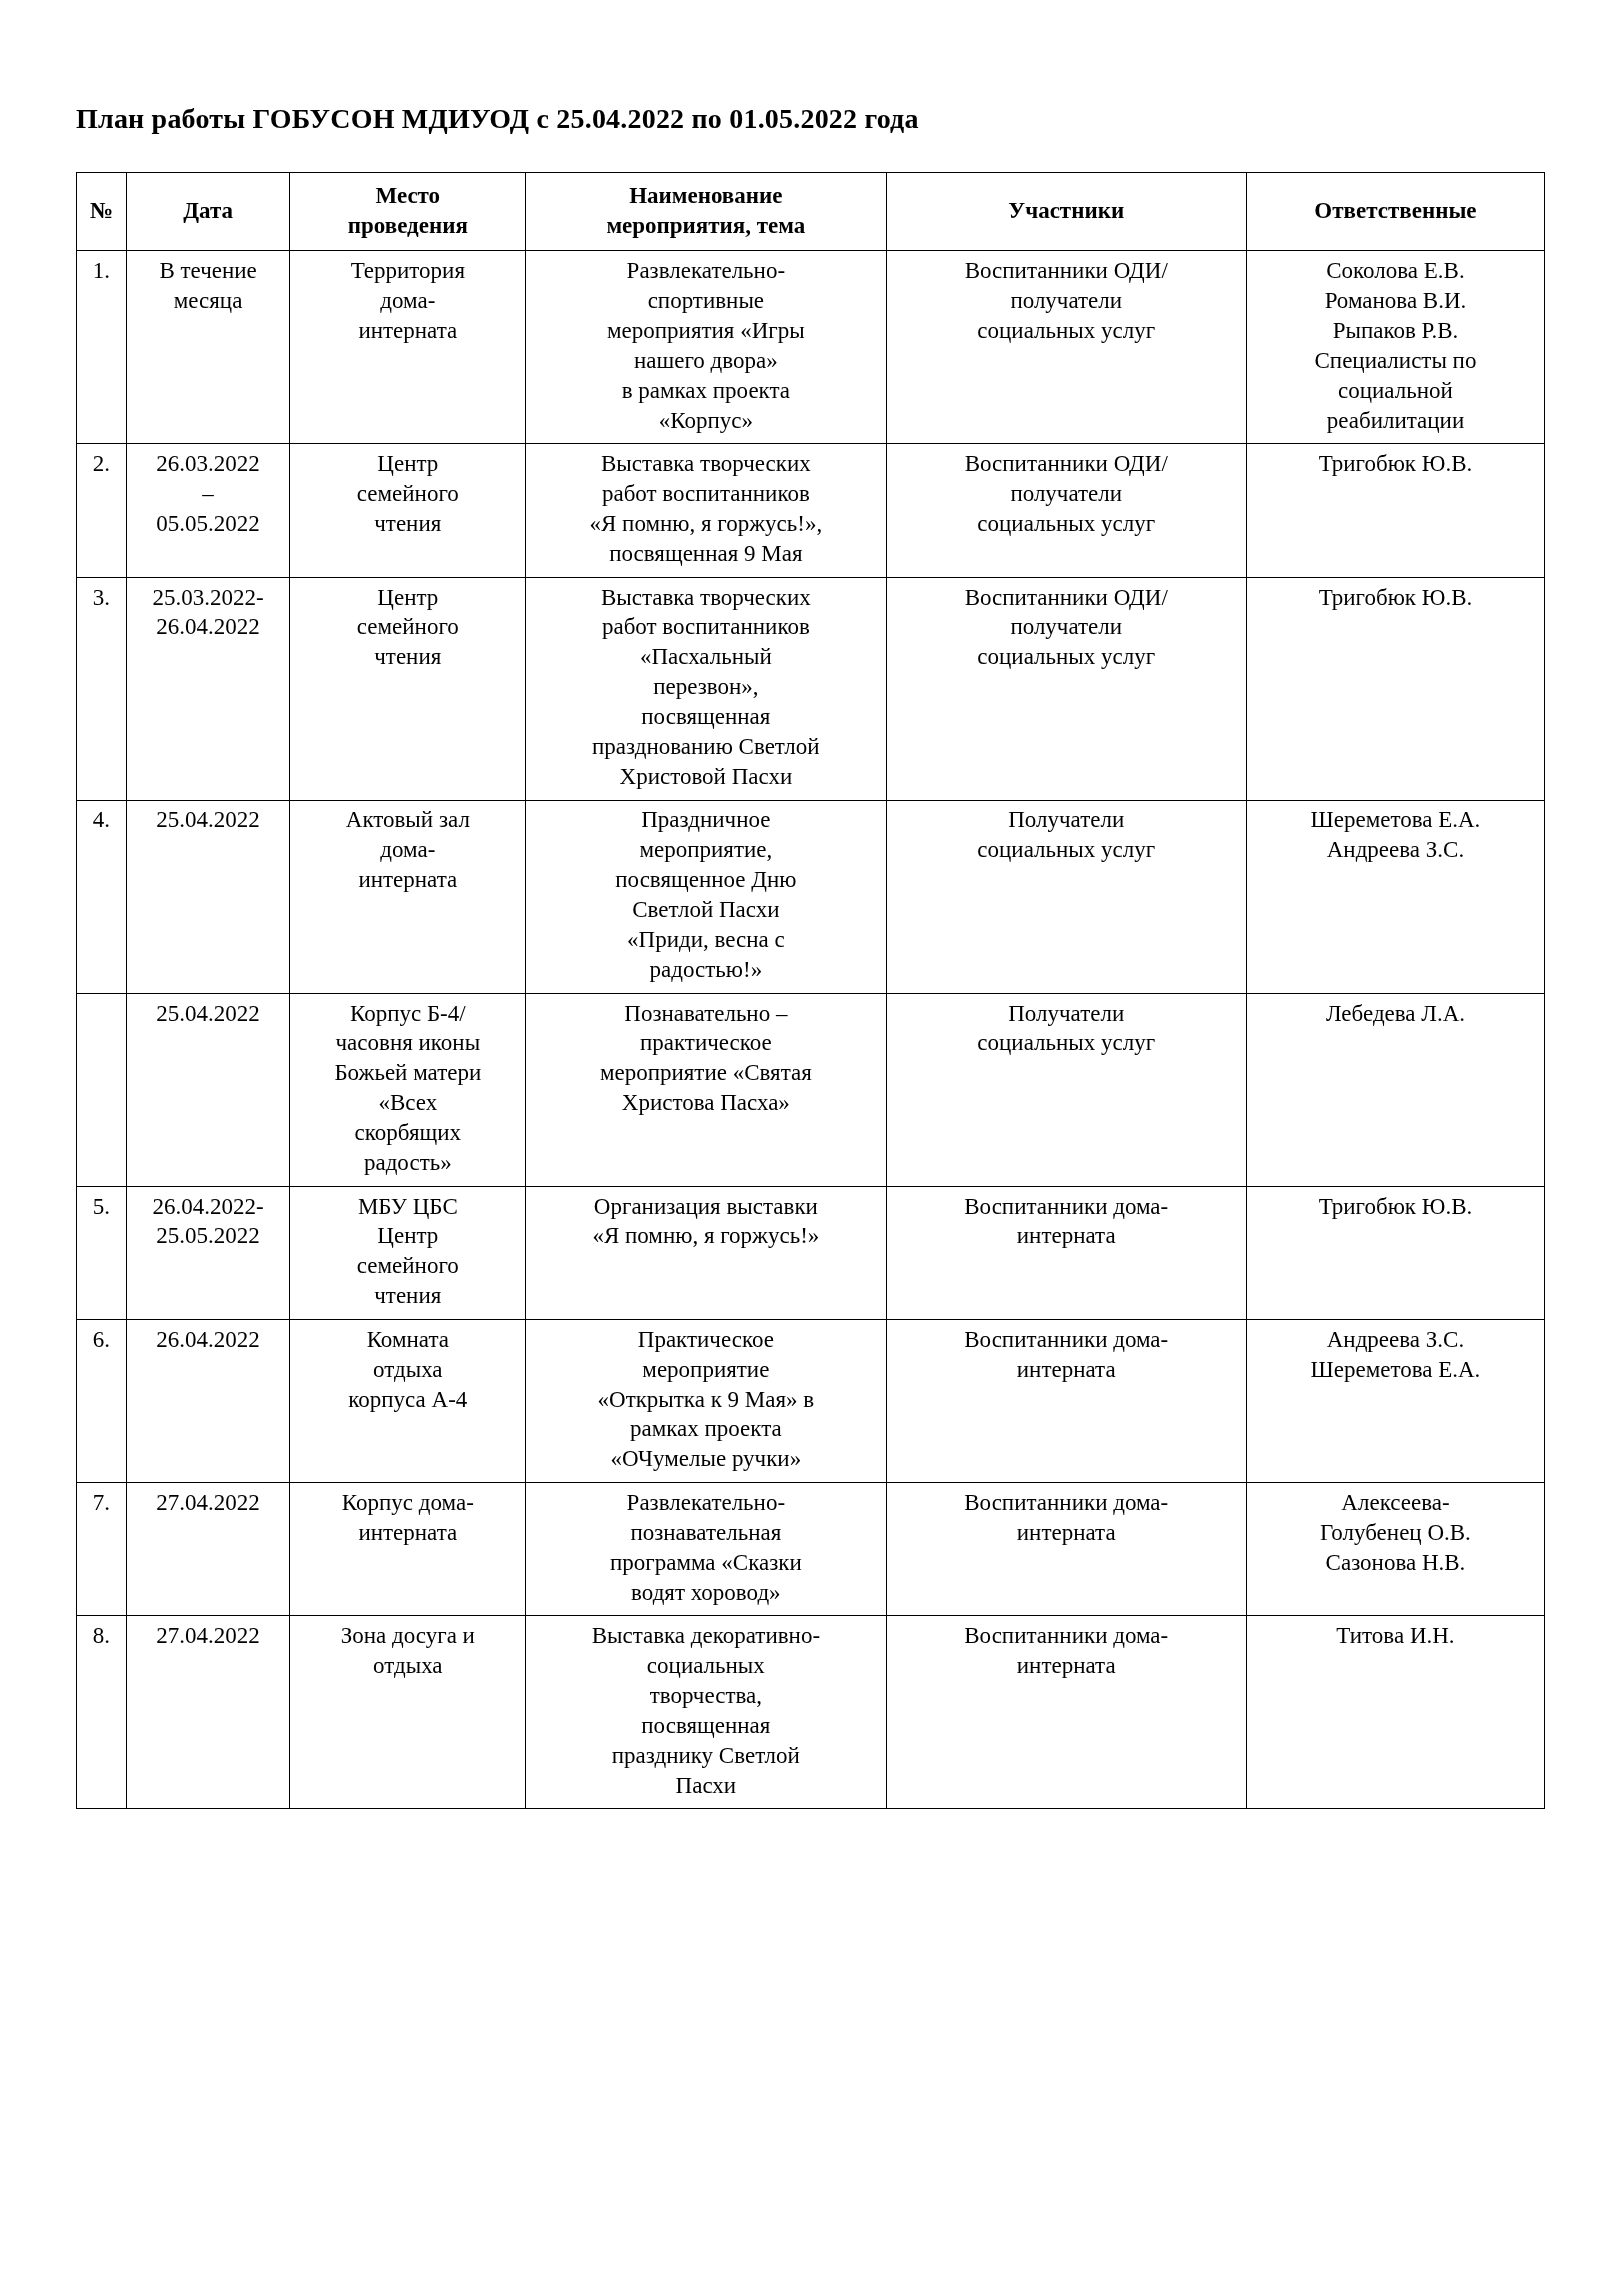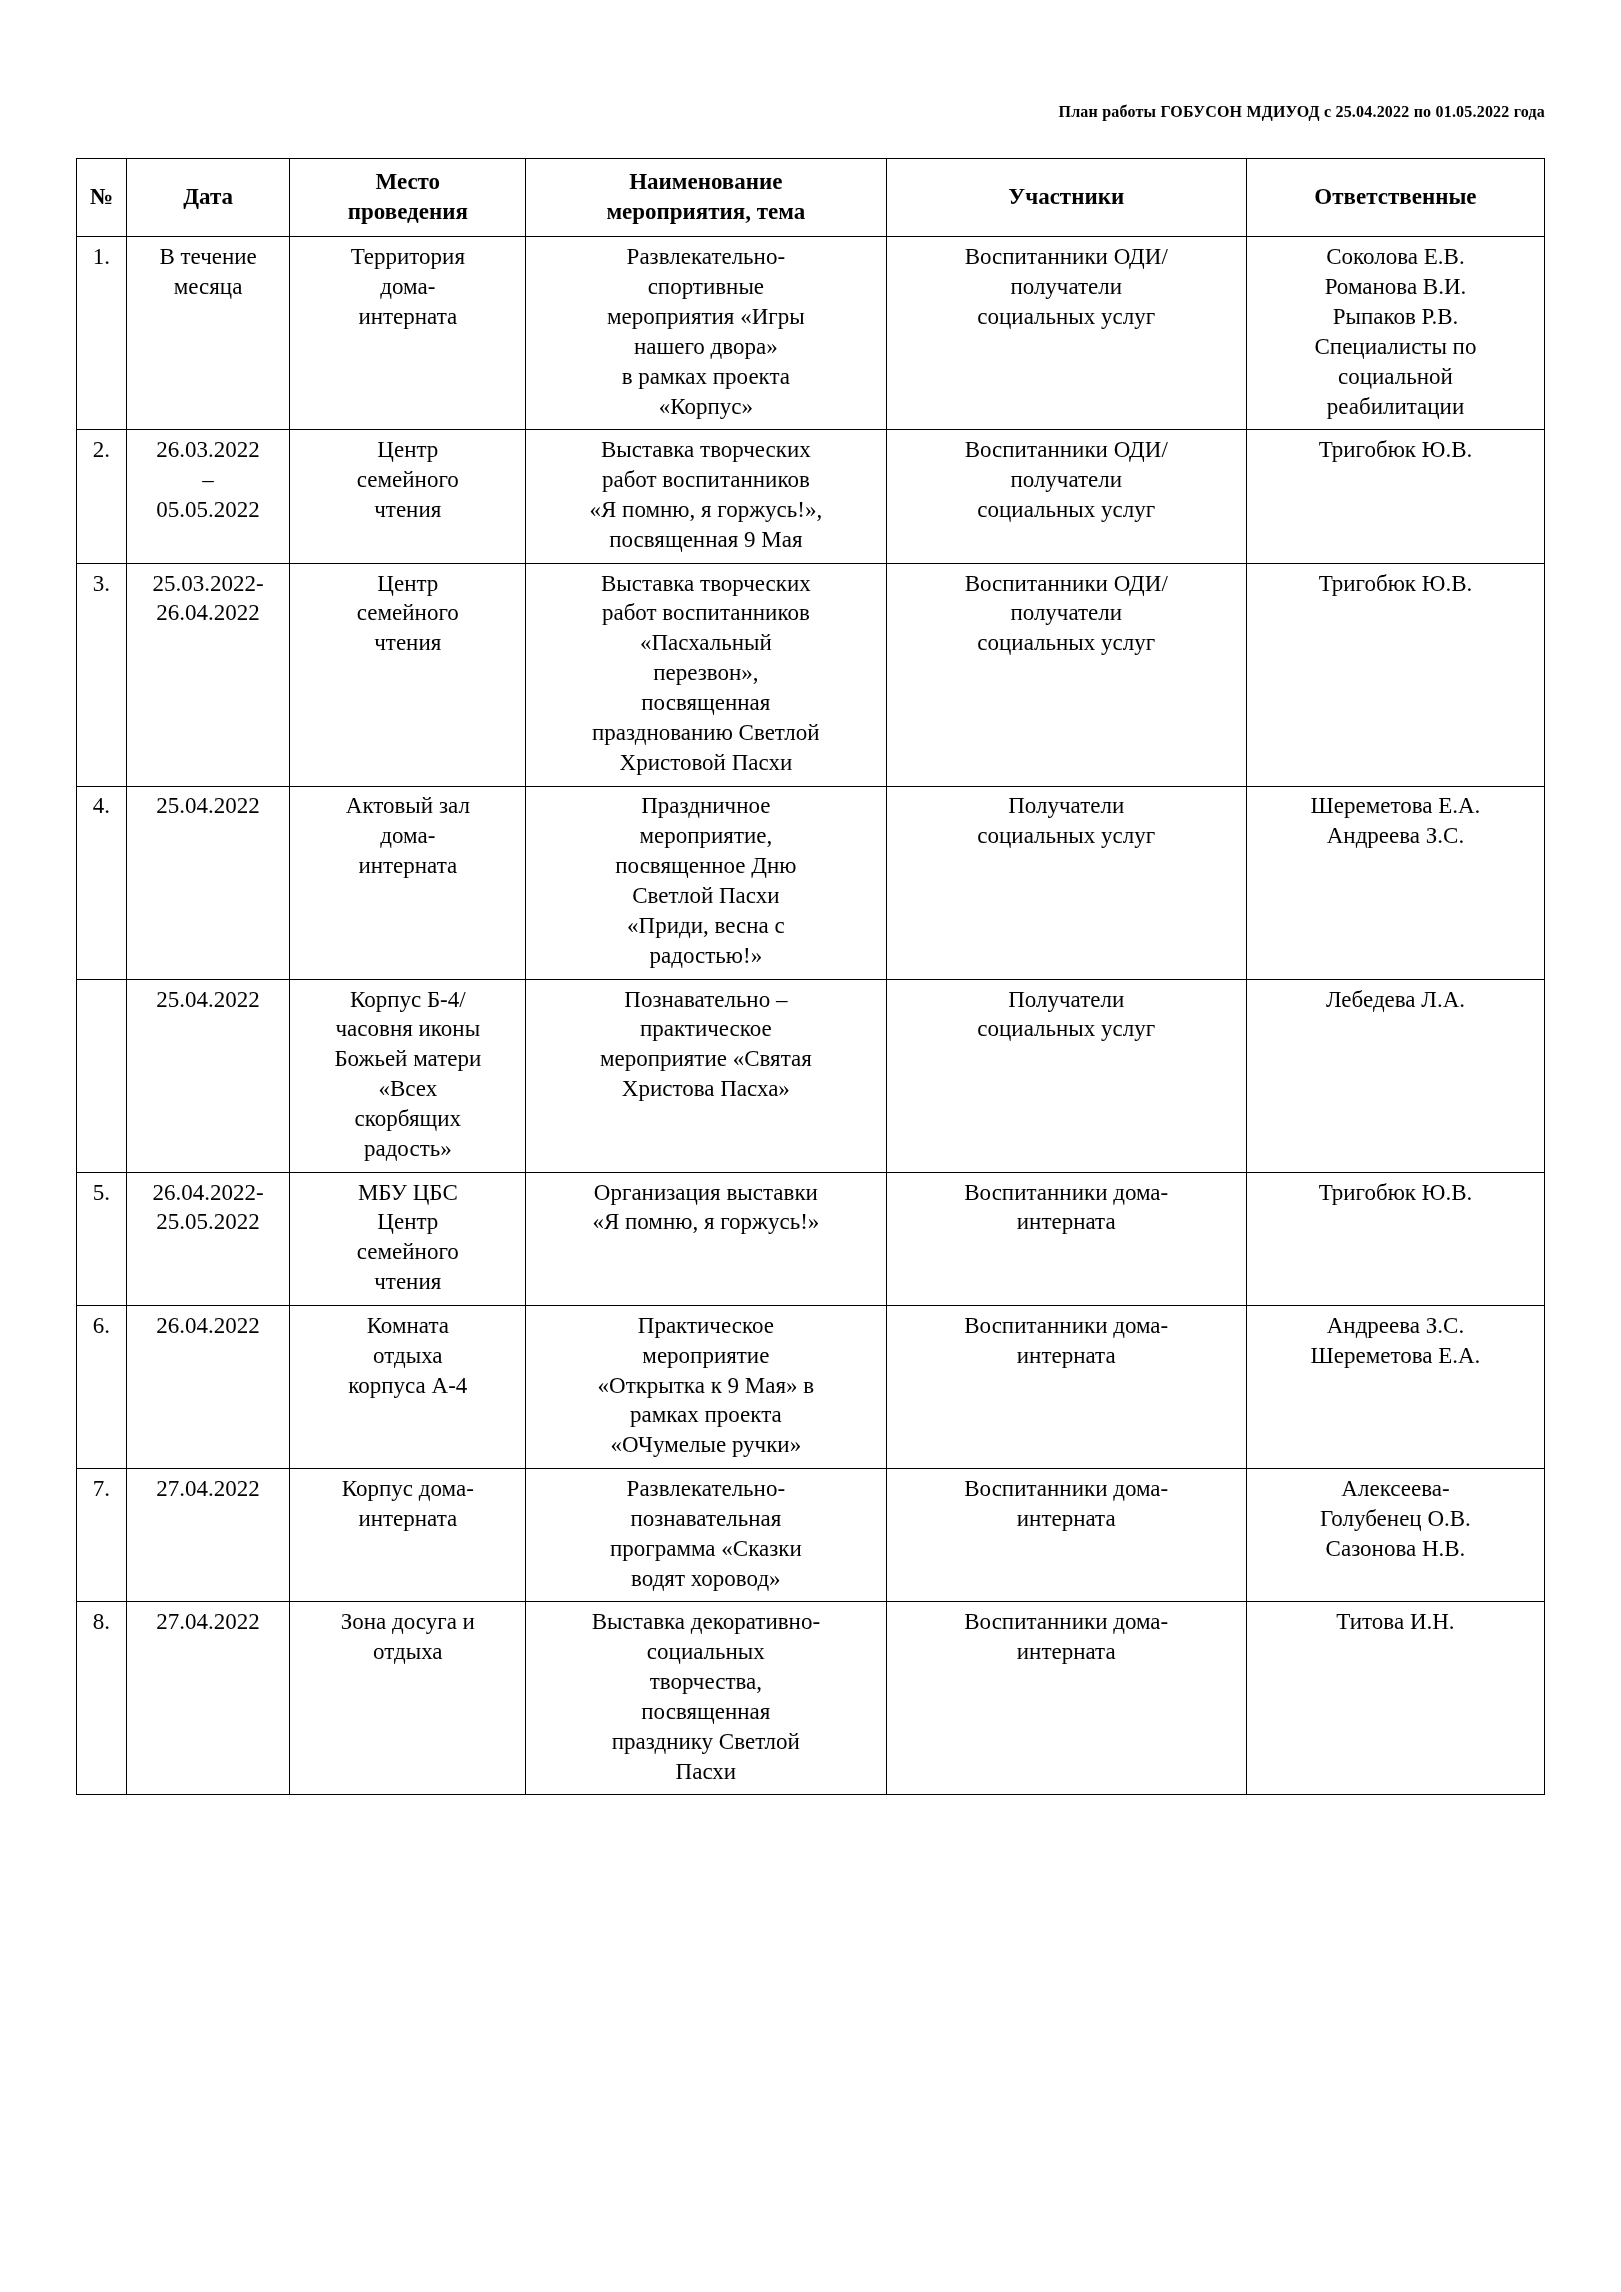--- a/index.html
+++ b/index.html
@@ -14,22 +14,22 @@
     color: #000000;
   }
   .page {
     width: 1621px;
     height: 2293px;
     box-sizing: border-box;
     padding: 103px 76px 0 76px;
     position: relative;
   }
   .doc-title {
-    text-align: right;
-    font-size: 16px;
+    text-align: left;
+    font-size: 28px;
     font-weight: bold;
     margin: 0 0 37px 0;
     letter-spacing: 0.2px;
   }
   table.plan {
     width: 100%;
     border-collapse: collapse;
     table-layout: fixed;
   }
   table.plan th,

